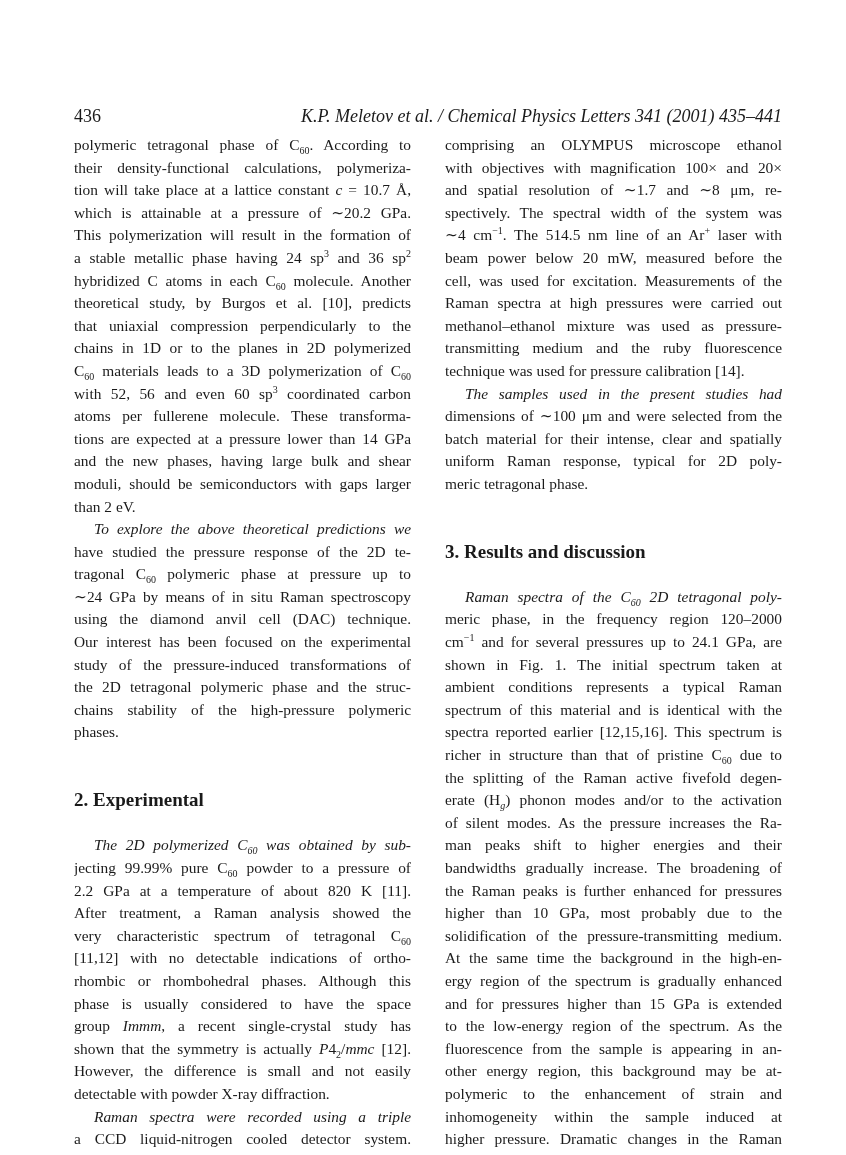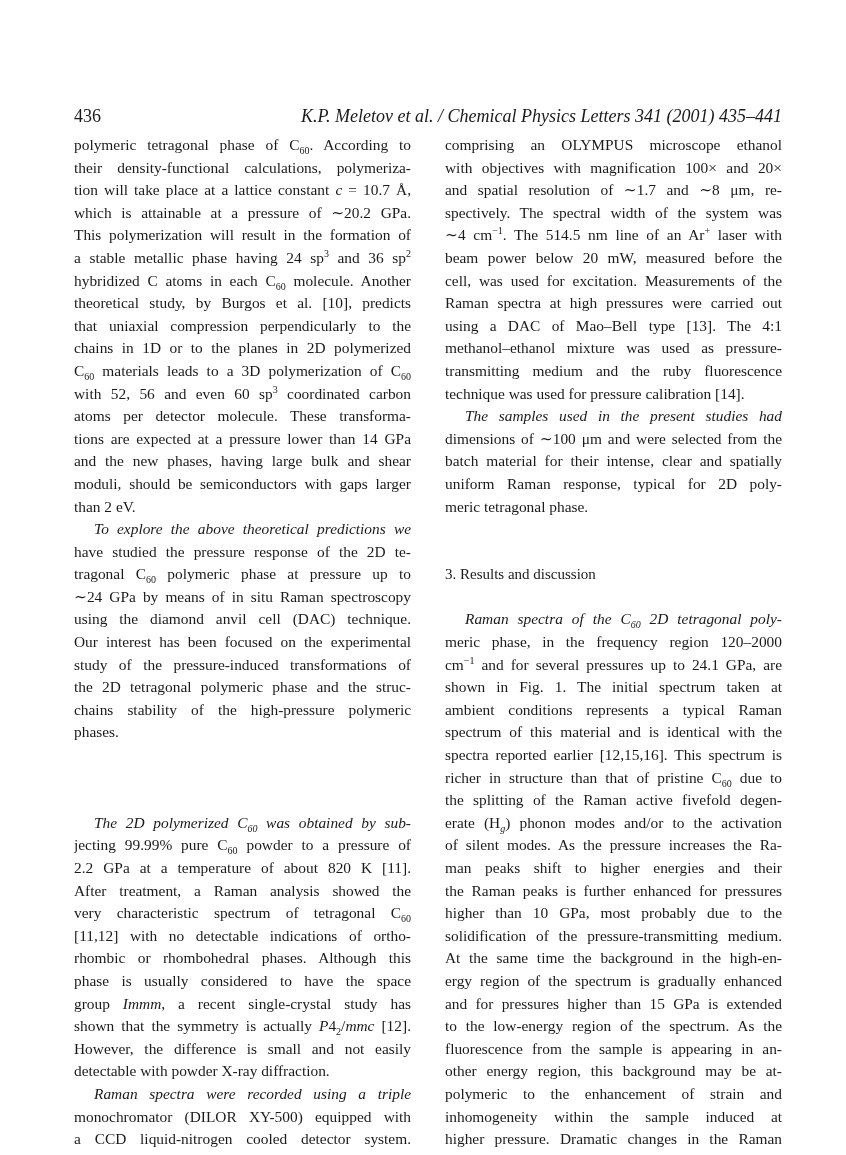--- a/index.html
+++ b/index.html
@@ -7,21 +7,21 @@
   .running-head { position: absolute; top: 106px; left: 74px; width: 708px; height: 18px; font-size: 18px; text-decoration: underline; }
   .page-num { position: absolute; left: 0; top: 0; }
   .journal-ref { position: absolute; left: 0; right: 0; top: 0; text-align: right; font-style: italic; }
   .col { position: absolute; top: 134px; width: 337px; font-size: 15.4px; line-height: 22.6px; text-align: justify; }
   .col-left { left: 74px; }
   .col-right { left: 445px; }
   .line { display: block; height: 22.6px; white-space: nowrap; text-align: justify; text-align-last: justify; overflow: hidden; }
   .line.last { text-align-last: left; }
   .indent { padding-left: 20px; font-style: italic; }
   .gap { display: block; height: 22.6px; }
-  .heading { display: block; height: 22.6px; font-weight: normal; font-size: 15px; white-space: nowrap; }
+  .heading { display: block; height: 22.6px; font-weight: bold; font-size: 19px; white-space: nowrap; }
   sub, sup { font-size: 10px; line-height: 0; }
   i { font-style: italic; }
 </style>
 </head>
 <body>
 
 <div class="running-head">
   <span class="page-num">436</span>
   <span class="journal-ref">K.P. Meletov et al. / Chemical Physics Letters 341 (2001) 435–441</span>
 </div>
@@ -33,73 +33,72 @@
       <span class="line">tion will take place at a lattice constant <i>c</i> = 10.7 Å,</span>
       <span class="line">which is attainable at a pressure of ∼20.2 GPa.</span>
       <span class="line">This polymerization will result in the formation of</span>
       <span class="line">a stable metallic phase having 24 sp<sup>3</sup> and 36 sp<sup>2</sup></span>
       <span class="line">hybridized C atoms in each C<sub>60</sub> molecule. Another</span>
       <span class="line">theoretical study, by Burgos et al. [10], predicts</span>
       <span class="line">that uniaxial compression perpendicularly to the</span>
       <span class="line">chains in 1D or to the planes in 2D polymerized</span>
       <span class="line">C<sub>60</sub> materials leads to a 3D polymerization of C<sub>60</sub></span>
       <span class="line">with 52, 56 and even 60 sp<sup>3</sup> coordinated carbon</span>
-      <span class="line">atoms per detector molecule. These transforma-</span>
+      <span class="line">atoms per fullerene molecule. These transforma-</span>
       <span class="line">tions are expected at a pressure lower than 14 GPa</span>
       <span class="line">and the new phases, having large bulk and shear</span>
       <span class="line">moduli, should be semiconductors with gaps larger</span>
       <span class="line last">than 2 eV.</span>
     </div>
   <div id="l-explore">
       <span class="line indent">To explore the above theoretical predictions we</span>
       <span class="line">have studied the pressure response of the 2D te-</span>
       <span class="line">tragonal C<sub>60</sub> polymeric phase at pressure up to</span>
       <span class="line">∼24 GPa by means of in situ Raman spectroscopy</span>
       <span class="line">using the diamond anvil cell (DAC) technique.</span>
       <span class="line">Our interest has been focused on the experimental</span>
       <span class="line">study of the pressure-induced transformations of</span>
       <span class="line">the 2D tetragonal polymeric phase and the struc-</span>
       <span class="line">chains stability of the high-pressure polymeric</span>
       <span class="line last">phases.</span>
     </div>
   <span class="gap"></span>
     <span class="gap"></span>
+  <span class="heading">2. Experimental</span>
   <span class="gap"></span>
   <div id="l-exp">
       <span class="line indent">The 2D polymerized C<sub>60</sub> was obtained by sub-</span>
       <span class="line">jecting 99.99% pure C<sub>60</sub> powder to a pressure of</span>
       <span class="line">2.2 GPa at a temperature of about 820 K [11].</span>
       <span class="line">After treatment, a Raman analysis showed the</span>
       <span class="line">very characteristic spectrum of tetragonal C<sub>60</sub></span>
       <span class="line">[11,12] with no detectable indications of ortho-</span>
       <span class="line">rhombic or rhombohedral phases. Although this</span>
       <span class="line">phase is usually considered to have the space</span>
       <span class="line">group <i>Immm</i>, a recent single-crystal study has</span>
       <span class="line">shown that the symmetry is actually <i>P</i>4<sub>2</sub>/<i>mmc</i> [12].</span>
       <span class="line">However, the difference is small and not easily</span>
       <span class="line last">detectable with powder X-ray diffraction.</span>
     </div>
   <div id="l-raman">
       <span class="line indent">Raman spectra were recorded using a triple</span>
-      <span class="line">monochromator (DILOR XY-500) equipped with</span>
       <span class="line">a CCD liquid-nitrogen cooled detector system.</span>
     </div>
 </div>
 
 <div class="col col-right">
   <div id="r-cont">
       <span class="line">comprising an OLYMPUS microscope ethanol</span>
       <span class="line">with objectives with magnification 100× and 20×</span>
       <span class="line">and spatial resolution of ∼1.7 and ∼8 μm, re-</span>
       <span class="line">spectively. The spectral width of the system was</span>
       <span class="line">∼4 cm<sup>−1</sup>. The 514.5 nm line of an Ar<sup>+</sup> laser with</span>
       <span class="line">beam power below 20 mW, measured before the</span>
       <span class="line">cell, was used for excitation. Measurements of the</span>
       <span class="line">Raman spectra at high pressures were carried out</span>
-      <span class="line">using a DAC of Mao–Bell type [13]. The 4:1</span>
       <span class="line">methanol–ethanol mixture was used as pressure-</span>
       <span class="line">transmitting medium and the ruby fluorescence</span>
       <span class="line last">technique was used for pressure calibration [14].</span>
     </div>
   <div id="r-samples">
       <span class="line indent">The samples used in the present studies had</span>
       <span class="line">dimensions of ∼100 μm and were selected from the</span>
       <span class="line">batch material for their intense, clear and spatially</span>
       <span class="line">uniform Raman response, typical for 2D poly-</span>
       <span class="line last">meric tetragonal phase.</span>
@@ -114,20 +113,21 @@
       <span class="line">cm<sup>−1</sup> and for several pressures up to 24.1 GPa, are</span>
       <span class="line">shown in Fig. 1. The initial spectrum taken at</span>
       <span class="line">ambient conditions represents a typical Raman</span>
       <span class="line">spectrum of this material and is identical with the</span>
       <span class="line">spectra reported earlier [12,15,16]. This spectrum is</span>
       <span class="line">richer in structure than that of pristine C<sub>60</sub> due to</span>
       <span class="line">the splitting of the Raman active fivefold degen-</span>
       <span class="line">erate (H<sub><i>g</i></sub>) phonon modes and/or to the activation</span>
       <span class="line">of silent modes. As the pressure increases the Ra-</span>
       <span class="line">man peaks shift to higher energies and their</span>
+      <span class="line">bandwidths gradually increase. The broadening of</span>
       <span class="line">the Raman peaks is further enhanced for pressures</span>
       <span class="line">higher than 10 GPa, most probably due to the</span>
       <span class="line">solidification of the pressure-transmitting medium.</span>
       <span class="line">At the same time the background in the high-en-</span>
       <span class="line">ergy region of the spectrum is gradually enhanced</span>
       <span class="line">and for pressures higher than 15 GPa is extended</span>
       <span class="line">to the low-energy region of the spectrum. As the</span>
       <span class="line">fluorescence from the sample is appearing in an-</span>
       <span class="line">other energy region, this background may be at-</span>
       <span class="line">polymeric to the enhancement of strain and</span>

